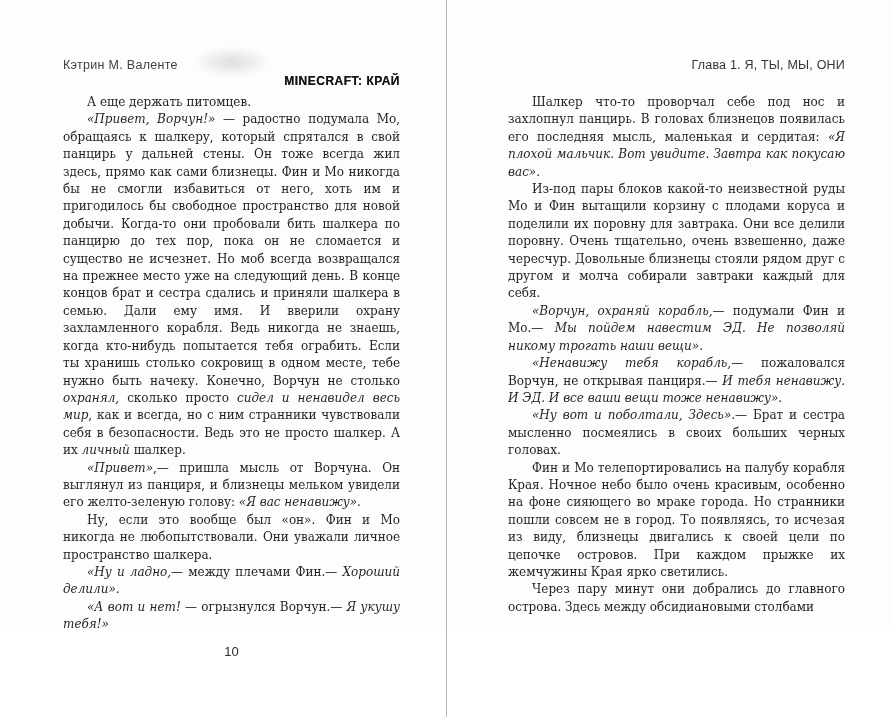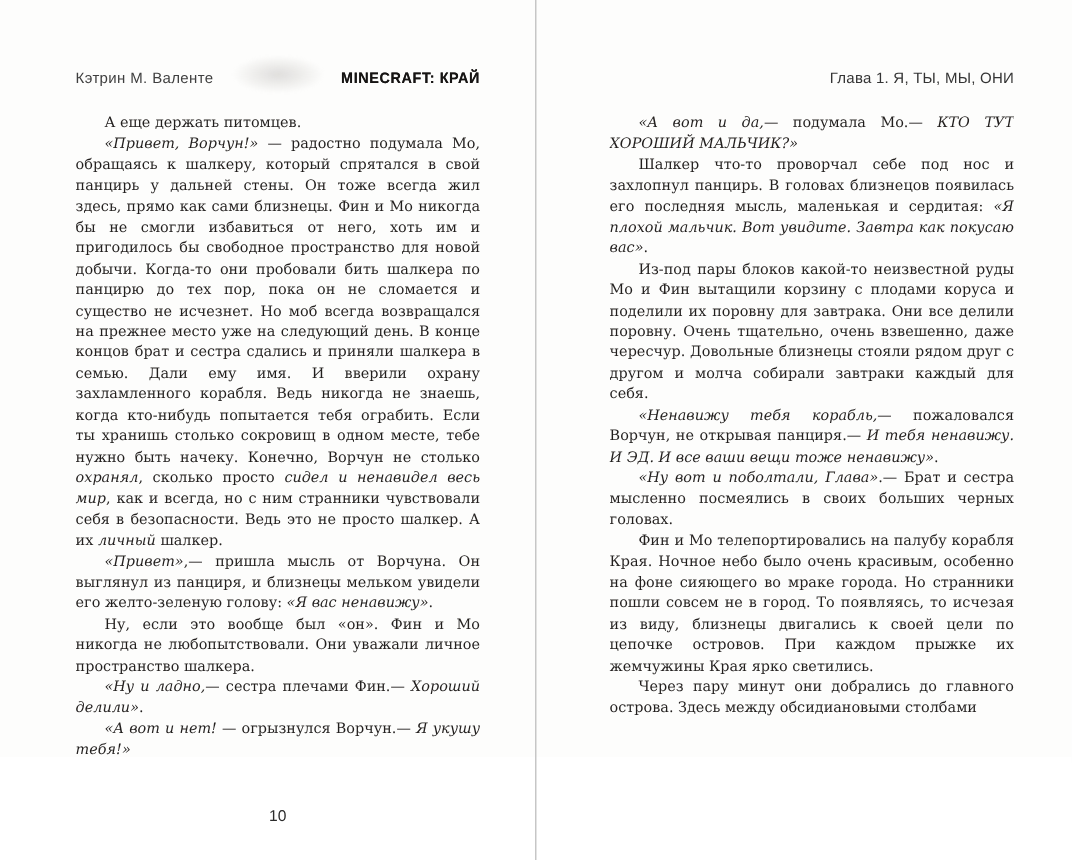--- a/index.html
+++ b/index.html
@@ -21,33 +21,34 @@
     height:14px; margin-bottom:22px;
   }
   .header-left { justify-content:space-between; }
   .header-right { justify-content:flex-end; }
   .author { letter-spacing:0.3px; }
   .brand {
     font-weight:900; font-size:12px; color:#161413;
     letter-spacing:0.5px;
     text-shadow:0 0 0.5px rgba(20,18,16,0.85);
     transform:scaleY(1.05);
+    margin-top:16px;
   }
   .chapter { letter-spacing:0.2px; color:#343434; }
 
   .body-text {
     font-size:12px; line-height:17.4px; color:#221f1e;
     text-align:justify;
     height:562px; overflow:hidden;
   }
   .body-text p { margin:0; text-indent:24px; }
   .i { font-style:italic; }
 
   .page-number {
-    position:absolute; top:672px;
+    position:absolute; top:644px;
     font-family:"Liberation Sans","DejaVu Sans",sans-serif;
     font-size:13px; color:#2b2b2b;
     text-align:center;
   }
   .page-left  .page-number { left:63px; width:337px; }
   .page-right .page-number { left:61px; width:337px; }
 
   .smudge {
     position:absolute; left:193px; top:46px; width:78px; height:32px;
     background:radial-gradient(ellipse at center, rgba(175,172,168,0.38) 0%, rgba(175,172,168,0.0) 70%);
@@ -64,33 +65,33 @@
   <section class="page page-left">
     <header class="page-header header-left">
       <span class="author">Кэтрин М. Валенте</span>
       <span class="brand">MINECRAFT: КРАЙ</span>
     </header>
     <div class="body-text">
       <p><span>А еще держать питомцев.</span></p>
       <p><span class="i">«Привет, Ворчун!»</span><span> — радостно подумала Мо, обращаясь к шалкеру, который спрятался в свой панцирь у дальней стены. Он тоже всегда жил здесь, прямо как сами близнецы. Фин и Мо никогда бы не смогли избавиться от него, хоть им и пригодилось бы свободное пространство для новой добычи. Когда-то они пробовали бить шалкера по панцирю до тех пор, пока он не сломается и существо не исчезнет. Но моб всегда возвращался на прежнее место уже на следующий день. В конце концов брат и сестра сдались и приняли шалкера в семью. Дали ему имя. И вверили охрану захламленного корабля. Ведь никогда не знаешь, когда кто-нибудь попытается тебя ограбить. Если ты хранишь столько сокровищ в одном месте, тебе нужно быть начеку. Конечно, Ворчун не столько </span><span class="i">охранял</span><span>, сколько просто </span><span class="i">сидел и ненавидел весь мир</span><span>, как и всегда, но с ним странники чувствовали себя в безопасности. Ведь это не просто шалкер. А их </span><span class="i">личный</span><span> шалкер.</span></p>
       <p><span class="i">«Привет»</span><span>,— пришла мысль от Ворчуна. Он выглянул из панциря, и близнецы мельком увидели его желто-зеленую голову: </span><span class="i">«Я вас ненавижу»</span><span>.</span></p>
       <p><span>Ну, если это вообще был «он». Фин и Мо никогда не любопытствовали. Они уважали личное пространство шалкера.</span></p>
-      <p><span class="i">«Ну и ладно,</span><span>— сестра плечами Фин.— </span><span class="i">Хороший делили»</span><span>.</span></p>
+      <p><span class="i">«Ну и ладно,</span><span>— между плечами Фин.— </span><span class="i">Хороший делили»</span><span>.</span></p>
       <p><span class="i">«А вот и нет!</span><span> — огрызнулся Ворчун.— </span><span class="i">Я укушу тебя!»</span></p>
     </div>
     <div class="page-number">10</div>
   </section>
 
   <section class="page page-right">
     <header class="page-header header-right">
       <span class="chapter">Глава 1. Я, ТЫ, МЫ, ОНИ</span>
     </header>
     <div class="body-text">
-      <p><span class="i">«А вот и да,</span><span>— подумала Мо.— </span><span class="i">КТО ТУТ ХОРОШИЙ МАЛЬЧИК?»</span></p>
       <p><span>Шалкер что-то проворчал себе под нос и захлопнул панцирь. В головах близнецов появилась его последняя мысль, маленькая и сердитая: </span><span class="i">«Я плохой мальчик. Вот увидите. Завтра как покусаю вас»</span><span>.</span></p>
       <p><span>Из-под пары блоков какой-то неизвестной руды Мо и Фин вытащили корзину с плодами коруса и поделили их поровну для завтрака. Они все делили поровну. Очень тщательно, очень взвешенно, даже чересчур. Довольные близнецы стояли рядом друг с другом и молча собирали завтраки каждый для себя.</span></p>
+      <p><span class="i">«Ворчун, охраняй корабль,</span><span>— подумали Фин и Мо.— </span><span class="i">Мы пойдем навестим ЭД. Не позволяй никому трогать наши вещи»</span><span>.</span></p>
       <p><span class="i">«Ненавижу тебя корабль,</span><span>— пожаловался Ворчун, не открывая панциря.— </span><span class="i">И тебя ненавижу. И ЭД. И все ваши вещи тоже ненавижу»</span><span>.</span></p>
-      <p><span class="i">«Ну вот и поболтали, Глава»</span><span>.— Брат и сестра мысленно посмеялись в своих больших черных головах.</span></p>
+      <p><span class="i">«Ну вот и поболтали, Здесь»</span><span>.— Брат и сестра мысленно посмеялись в своих больших черных головах.</span></p>
       <p><span>Фин и Мо телепортировались на палубу корабля Края. Ночное небо было очень красивым, особенно на фоне сияющего во мраке города. Но странники пошли совсем не в город. То появляясь, то исчезая из виду, близнецы двигались к своей цели по цепочке островов. При каждом прыжке их жемчужины Края ярко светились.</span></p>
       <p><span>Через пару минут они добрались до главного острова. Здесь между обсидиановыми столбами</span></p>
     </div>
   </section>
 </div>
 
 </body></html>

